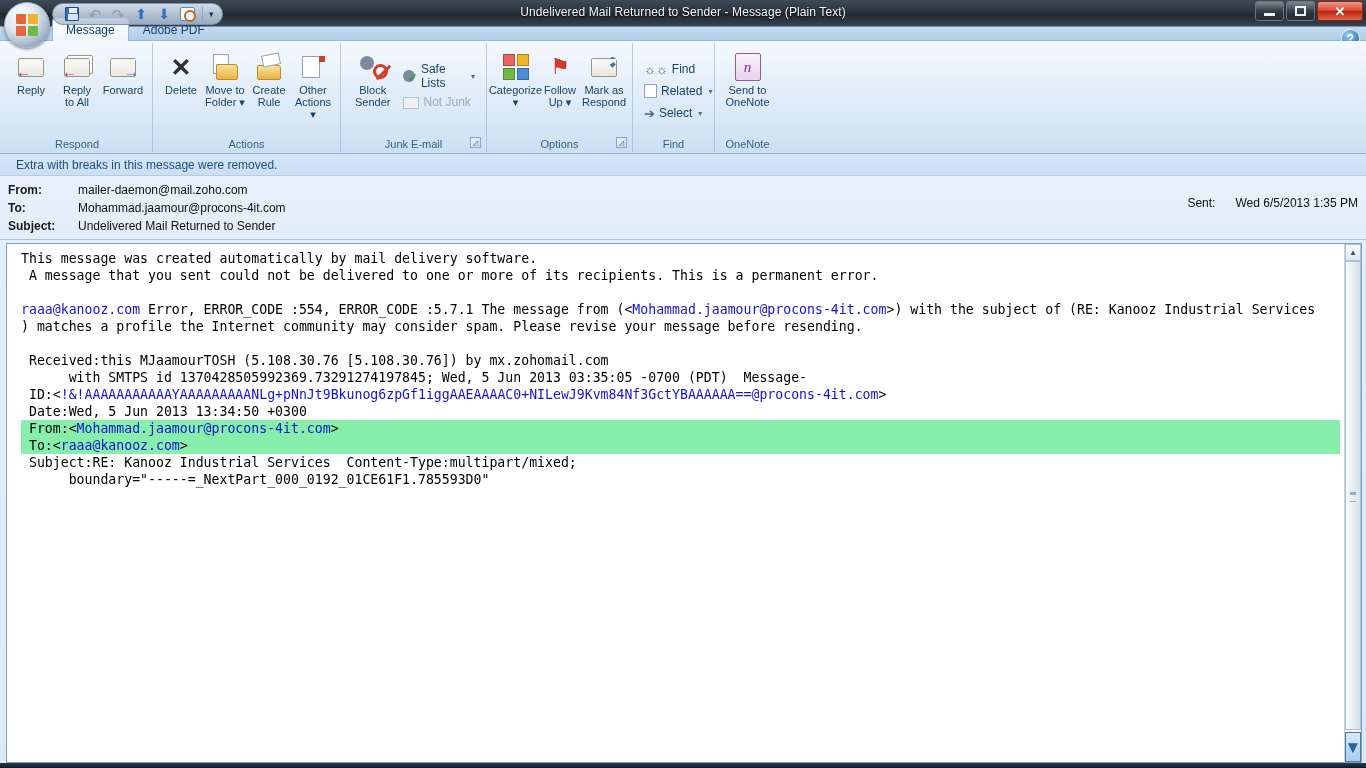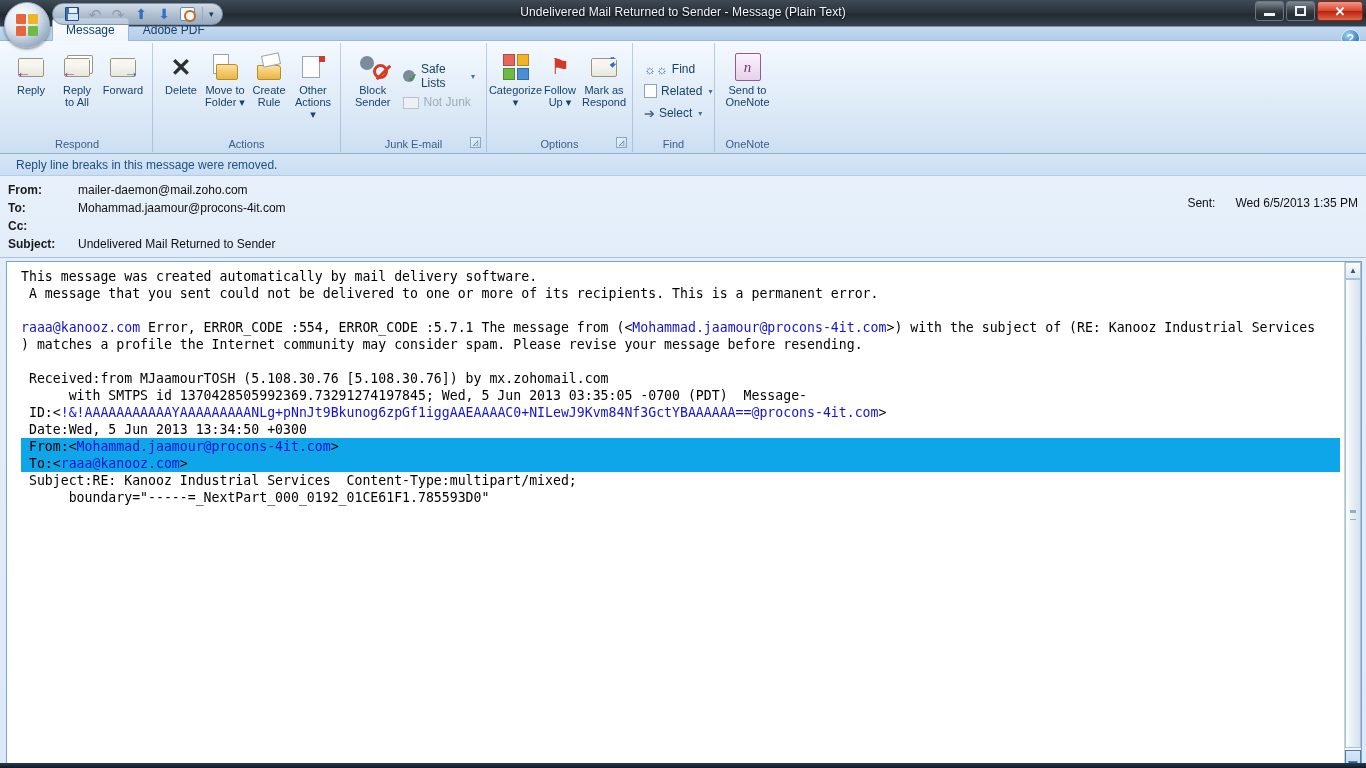--- a/index.html
+++ b/index.html
@@ -241,21 +241,21 @@
     padding: 6px 4px 4px 14px;
     overflow: hidden;
     font-family: "DejaVu Sans Mono", "Liberation Mono", monospace;
     font-size: 13.2px;
     line-height: 17px;
     color: #000;
     white-space: pre;
     letter-spacing: 0px;
   }
   .bodytext a, .lnk { color: #1414d2; }
-  .sel { background: #0ea5e9; display: block; }
+  .sel { background: #86efac; display: block; }
   .blank { display: block; height: 17px; }
 
   
   .vscroll {
     width: 17px;
     background: linear-gradient(90deg,#f6f8fa,#eef2f6);
     border-left: 1px solid #c3d3e2;
     display: flex; flex-direction: column;
   }
   .sb-btn {
@@ -514,52 +514,48 @@
             </span>
           <span style="white-space:pre-line">Send to
 OneNote</span>
         </div>
       </div>
       <div class="group-label">OneNote</div>
     </div>
   </div>
 
   <div class="infobar">
-    <span>Reply line breaks in this message were removed.</span>
+    <span>Extra with breaks in this message were removed.</span>
   </div>
 
   <div class="headers">
     <div class="hrow">
       <span class="hlabel">From:</span>
       <span class="hvalue">mailer-daemon@mail.zoho.com</span>
     </div>
     <div class="hrow">
       <span class="hlabel">To:</span>
       <span class="hvalue">Mohammad.jaamour@procons-4it.com</span>
-    </div>
-    <div class="hrow">
-      <span class="hlabel">Cc:</span>
-      <span class="hvalue"></span>
     </div>
     <div class="hrow">
       <span class="hlabel">Subject:</span>
       <span class="hvalue">Undelivered Mail Returned to Sender</span>
     </div>
     <div class="sentbox">
       <span class="lbl">Sent:</span>
       <span>Wed 6/5/2013 1:35 PM</span>
     </div>
   </div>
 
   <div class="bodywrap">
     <div class="bodytext"><span>This message was created automatically by mail delivery software.</span>
 <span> A message that you sent could not be delivered to one or more of its recipients. This is a permanent error.</span>
 <span class="blank"></span><span class="lnk">raaa@kanooz.com</span><span> Error, ERROR_CODE :554, ERROR_CODE :5.7.1 The message from (&lt;</span><span class="lnk">Mohammad.jaamour@procons-4it.com</span><span>&gt;) with the subject of (RE: Kanooz Industrial Services</span>
 <span>) matches a profile the Internet community may consider spam. Please revise your message before resending.</span>
-<span class="blank"></span><span> Received:from MJaamourTOSH (5.108.30.76 [5.108.30.76]) by mx.zohomail.com</span>
+<span class="blank"></span><span> Received:this MJaamourTOSH (5.108.30.76 [5.108.30.76]) by mx.zohomail.com</span>
 <span>      with SMTPS id 1370428505992369.73291274197845; Wed, 5 Jun 2013 03:35:05 -0700 (PDT)  Message-</span>
 <span> ID:&lt;</span><span class="lnk">!&amp;!AAAAAAAAAAAYAAAAAAAAANLg+pNnJt9Bkunog6zpGf1iggAAEAAAAC0+NILewJ9Kvm84Nf3GctYBAAAAAA==@procons-4it.com</span><span>&gt;</span>
 <span> Date:Wed, 5 Jun 2013 13:34:50 +0300</span>
 <span class="sel"><span> From:&lt;</span><span class="lnk">Mohammad.jaamour@procons-4it.com</span><span>&gt;</span></span><span class="sel"><span> To:&lt;</span><span class="lnk">raaa@kanooz.com</span><span>&gt;</span></span><span> Subject:RE: Kanooz Industrial Services  Content-Type:multipart/mixed;</span>
 <span>      boundary="-----=_NextPart_000_0192_01CE61F1.785593D0"</span></div>
 
     <div class="vscroll">
       <div class="sb-btn">▲</div>
       <div class="sb-thumb"></div>
       <div class="sb-next">

